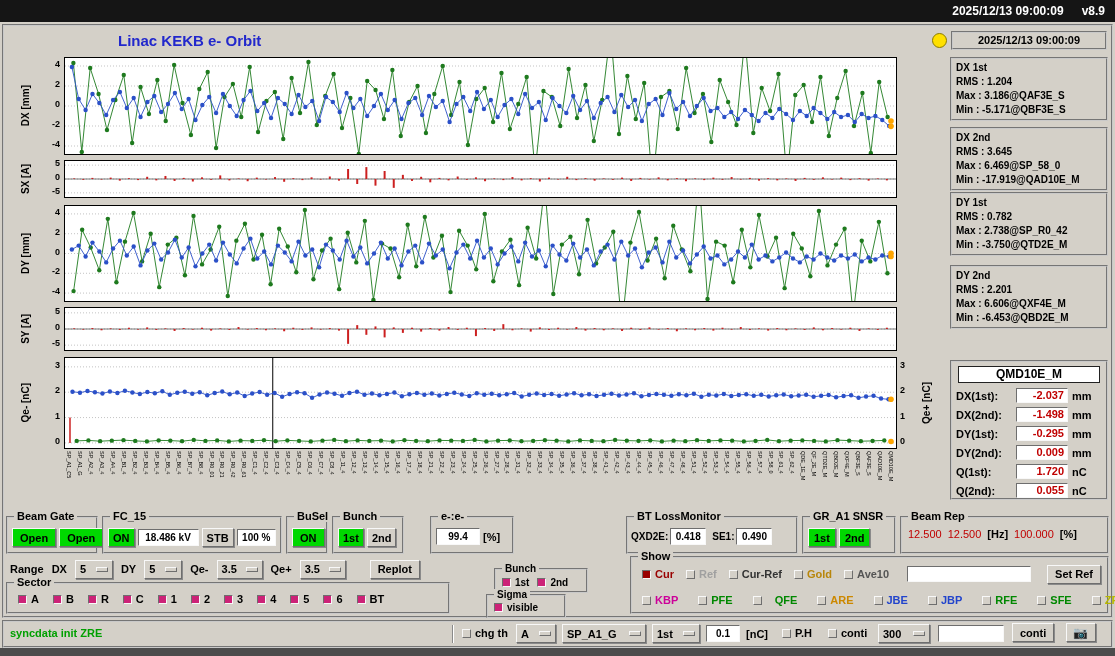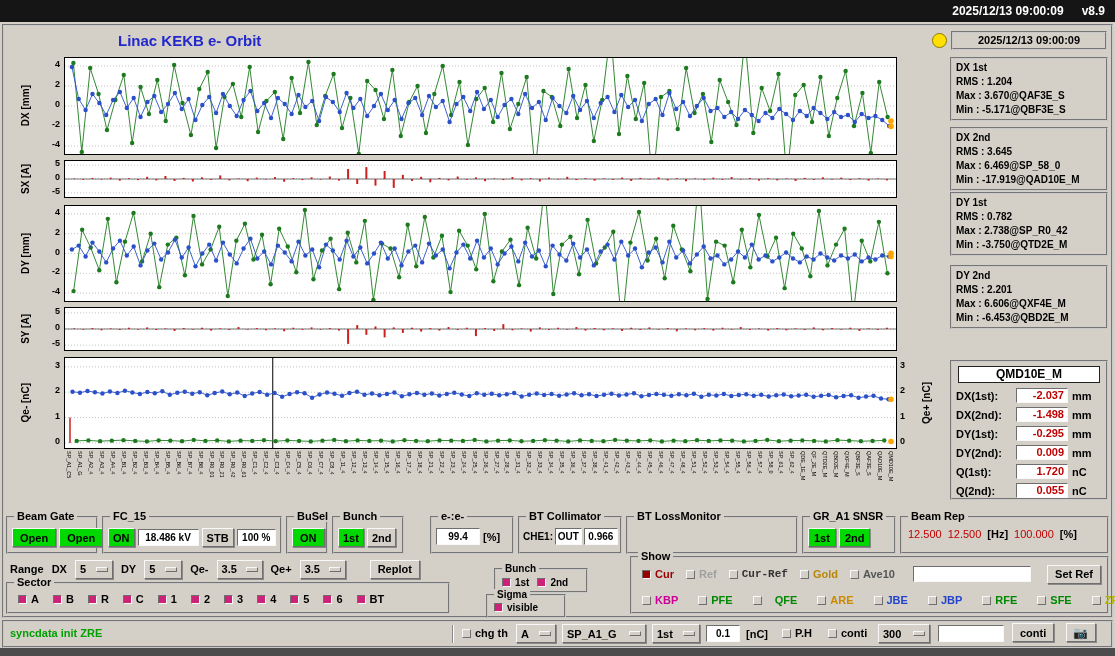--- a/index.html
+++ b/index.html
@@ -1048,21 +1048,21 @@
       <span class="xl" style="left: 780.2px;">QXF4E_M</span>
       <span class="xl" style="left: 791.2px;">QBF3E_S</span>
       <span class="xl" style="left: 802.1px;">QAF3E_S</span>
       <span class="xl" style="left: 813.1px;">QAD10E_M</span>
       <span class="xl" style="left: 824px;">QMD10E_M</span>
     </div>
   <div id="statsCol">
       <div class="statbox" style="top: 57px; height: 64px;">
         <span class="st">DX 1st</span>
         <span class="sl">RMS : 1.204</span>
-        <span class="sl">Max : 3.670@QAF3E_S</span>
+        <span class="sl">Max : 3.186@QAF3E_S</span>
         <span class="sl">Min : -5.171@QBF3E_S</span>
       </div>
       <div class="statbox" style="top: 127px; height: 64px;">
         <span class="st">DX 2nd</span>
         <span class="sl">RMS : 3.645</span>
         <span class="sl">Max : 6.469@SP_58_0</span>
         <span class="sl">Min : -17.919@QAD10E_M</span>
       </div>
       <div class="statbox" style="top: 192px; height: 64px;">
         <span class="st">DY 1st</span>
@@ -1148,31 +1148,29 @@
   </div>
 
   <div class="group" style="left:430px;top:516px;width:84px;height:38px">
     <span class="glabel">e-:e-</span>
     <div class="grow">
       <span class="entry" style="width:44px">99.4</span>
       <span class="lbl11">[%]</span>
     </div>
   </div>
 
-  <div class="group" style="left:518px;top:516px;width:104px;height:38px">
-    <span class="glabel">BT Collimator</span>
-    <div class="grow" style="gap:2px;padding-left:3px;padding-right:2px">
-      <span class="lbl">CHE1:</span>
-      <span class="entry" style="width:28px">OUT</span>
-      <span class="entry" style="width:36px">0.966</span>
-    </div>
-  </div>
 
   <div class="group" style="left:626px;top:516px;width:172px;height:38px">
     <span class="glabel">BT LossMonitor</span>
+    <div class="grow" style="gap:2px;padding-left:3px">
+      <span class="lbl">QXD2E:</span>
+      <span class="entry" style="width:36px">0.418</span>
+      <span class="lbl" style="margin-left:4px">SE1:</span>
+      <span class="entry" style="width:36px">0.490</span>
+    </div>
   </div>
 
   <div class="group" style="left:802px;top:516px;width:94px;height:38px">
     <span class="glabel">GR_A1 SNSR</span>
     <div class="grow">
       <span class="btn green" style="padding:0 5px">1st</span>
       <span class="btn green" style="padding:0 5px">2nd</span>
     </div>
   </div>
 
@@ -1292,21 +1290,21 @@
         <div class="cbitem">
           <span class="cb on" style="background: rgb(153, 0, 0);"></span>
           <span class="lbl11" style="color: rgb(153, 0, 0);">Cur</span>
         </div>
         <div class="cbitem">
           <span class="cb"></span>
           <span class="lbl11" style="color: rgb(160, 160, 160);">Ref</span>
         </div>
         <div class="cbitem">
           <span class="cb"></span>
-          <span class="lbl11" style="color: rgb(51, 51, 51); font-family: Liberation Mono, monospace;">Cur-Ref</span>
+          <span class="lbl11" style="color: rgb(51, 51, 51);">Cur-Ref</span>
         </div>
         <div class="cbitem">
           <span class="cb"></span>
           <span class="lbl11" style="color: rgb(184, 134, 11);">Gold</span>
         </div>
         <div class="cbitem">
           <span class="cb"></span>
           <span class="lbl11" style="color: rgb(85, 85, 85);">Ave10</span>
         </div>
         <div class="entry" style="flex: 1 1 0%; min-width: 100px; height: 16px; margin-left: 6px;"></div>

